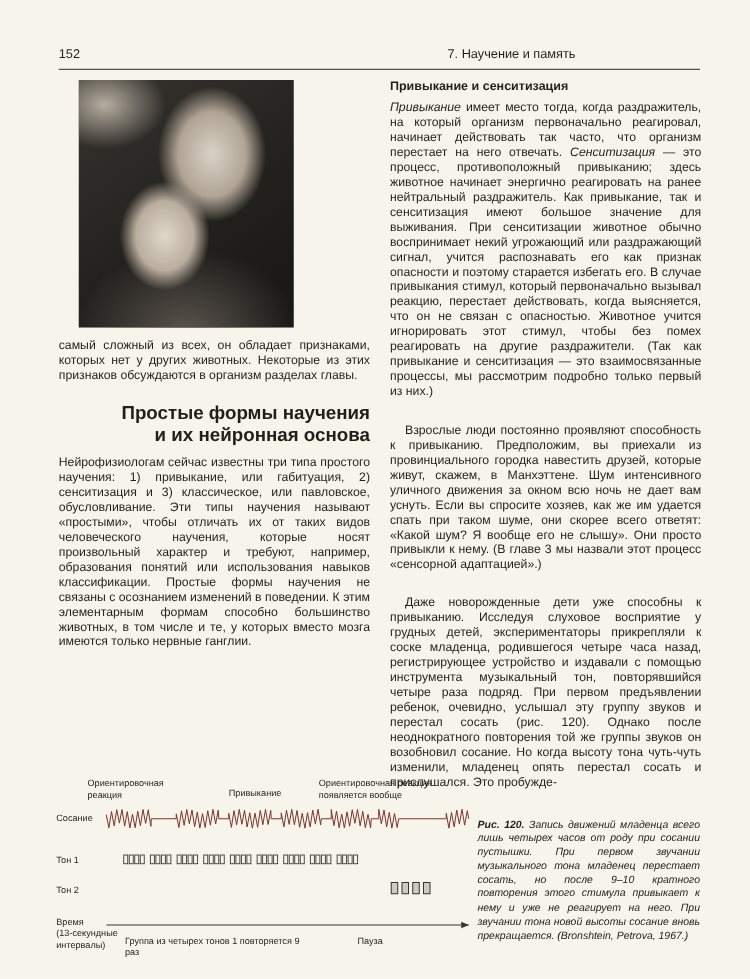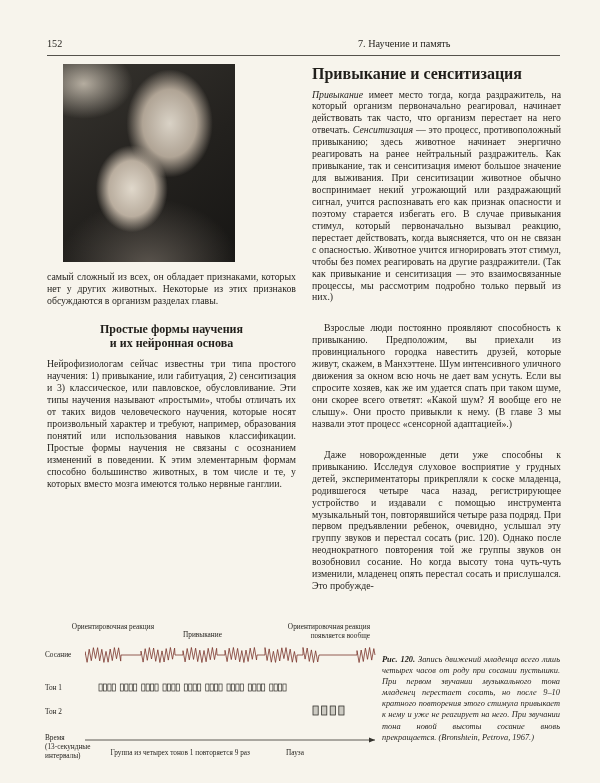--- a/index.html
+++ b/index.html
@@ -1,20 +1,20 @@
 <!DOCTYPE html>
 <html lang="ru"><head>
 <meta charset="utf-8">
 <style>
   * { margin:0; padding:0; box-sizing:border-box; }
   html,body { width:600px; height:783px; }
   .page {
     position:relative; width:600px; height:783px;
     background:#f7f4ec; color:#211f1b;
-    font-family:Liberation Serif, serif;
+    font-family:Liberation Sans, sans-serif;
     overflow:hidden;
   }
   .runhead { position:absolute; top:38px; font-size:10.2px; }
   .runhead.left { left:47px; }
   .runhead.right { left:358px; }
   .headrule { position:absolute; left:47px; width:513px; top:55px; border-top:1px solid #55524c; }
 
   .col { position:absolute; top:64px; width:249px; font-size:9.8px; line-height:1.22; text-align:justify; }
   .col-left { left:47px; }
   .col-right { left:312px; }
@@ -27,28 +27,28 @@
       radial-gradient(ellipse 70px 50px at 12% 10%, #b5ada0 0%, rgba(90,85,78,0) 70%),
       radial-gradient(ellipse 120px 90px at 50% 102%, #5a544d 0%, rgba(30,28,26,0) 75%),
       linear-gradient(145deg, #37342f 0%, #23211e 55%, #171614 100%);
   }
 
   .figcap { font-style:italic; font-size:8.4px; line-height:1.3; margin-top:8px; text-align:justify; }
   .bodypar { margin:0; }
   .mt { margin-top:9px; }
   .ind { text-indent:12px;margin-top:19px; }
   h2.section {
-    font-size:12px; line-height:1.18; font-weight:bold;
-    margin:15px 0 8px 0; white-space:pre-line; text-align:center;
+    font-size:15px; line-height:1.18; font-weight:bold;
+    margin:15px 0 8px 0; white-space:pre-line; text-align:right;
   }
-  h3.sub { font-size:16px; font-weight:bold; margin:0 0 5px 0; text-align:left; }
+  h3.sub { font-size:10px; font-weight:bold; margin:0 0 5px 0; text-align:left; }
 
   .fig120 { position:absolute; left:0; top:612px; width:600px; height:171px; font-size:7.3px; line-height:1.25; }
   .flabel { position:absolute; color:#211f1b; }
-  .ctr { text-align:right; }
+  .ctr { text-align:left; }
   .fig120 svg { position:absolute; left:85px; top:28px; }
   .figcap120 {
     position:absolute; left:382px; top:42px; width:178px;
     font-style:italic; font-size:8.4px; line-height:1.32; text-align:justify;
   }
 </style>
 </head>
 <body>
 
 <div class="page">

